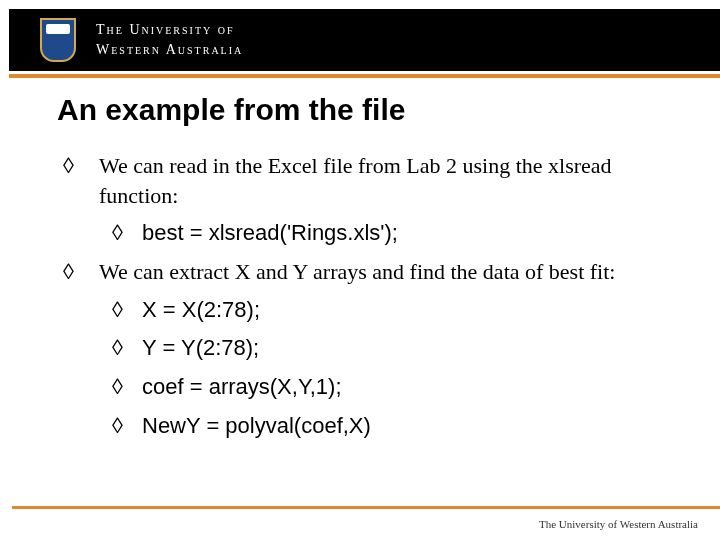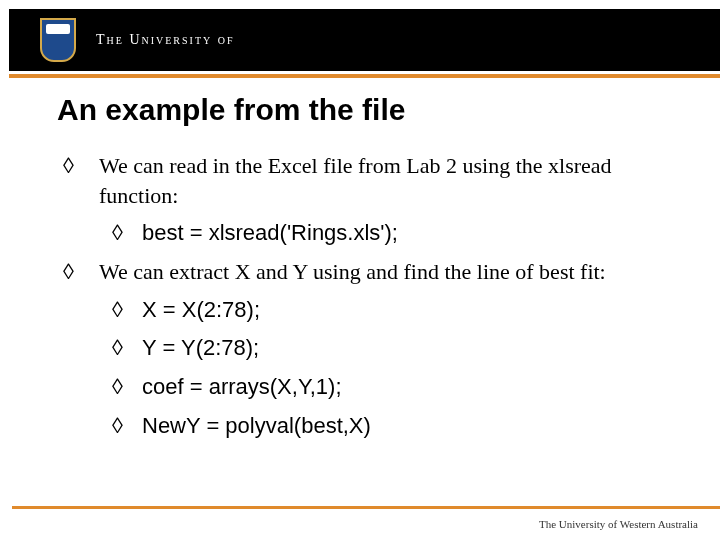--- a/index.html
+++ b/index.html
@@ -99,56 +99,57 @@
     color: #333;
   }
 </style>
 </head>
 <body>
 
 <div class="header-bar">
   <div class="crest"></div>
   <div class="wordmark">
     <span class="line1">The University of</span>
+    <span class="line2">Western Australia</span>
   </div>
 </div>
 <div class="divider-orange"></div>
 
 <div class="slide-title">An example from the file</div>
 
 <div class="content">
 
   <div class="lvl1">
     <span class="bullet">◊</span>
     <span class="text">We can read in the Excel file from Lab 2 using the xlsread function:</span>
   </div>
   <div class="lvl2">
     <span class="bullet">◊</span>
     <span class="text">best  = xlsread('Rings.xls');</span>
   </div>
 
   <div class="lvl1">
     <span class="bullet">◊</span>
-    <span class="text">We can extract X and Y using and find the line of best fit:</span>
+    <span class="text">We can extract X and Y arrays and find the data of best fit:</span>
   </div>
   <div class="lvl2">
     <span class="bullet">◊</span>
     <span class="text">X = X(2:78);</span>
   </div>
   <div class="lvl2">
     <span class="bullet">◊</span>
     <span class="text">Y = Y(2:78);</span>
   </div>
   <div class="lvl2">
     <span class="bullet">◊</span>
     <span class="text">coef = arrays(X,Y,1);</span>
   </div>
   <div class="lvl2">
     <span class="bullet">◊</span>
-    <span class="text">NewY = polyval(best,X)</span>
+    <span class="text">NewY = polyval(coef,X)</span>
   </div>
 
 </div>
 
 <div class="footer">
   <div class="footer-line"></div>
   <div class="footer-text">The University of Western Australia</div>
 </div>
 
 </body></html>

